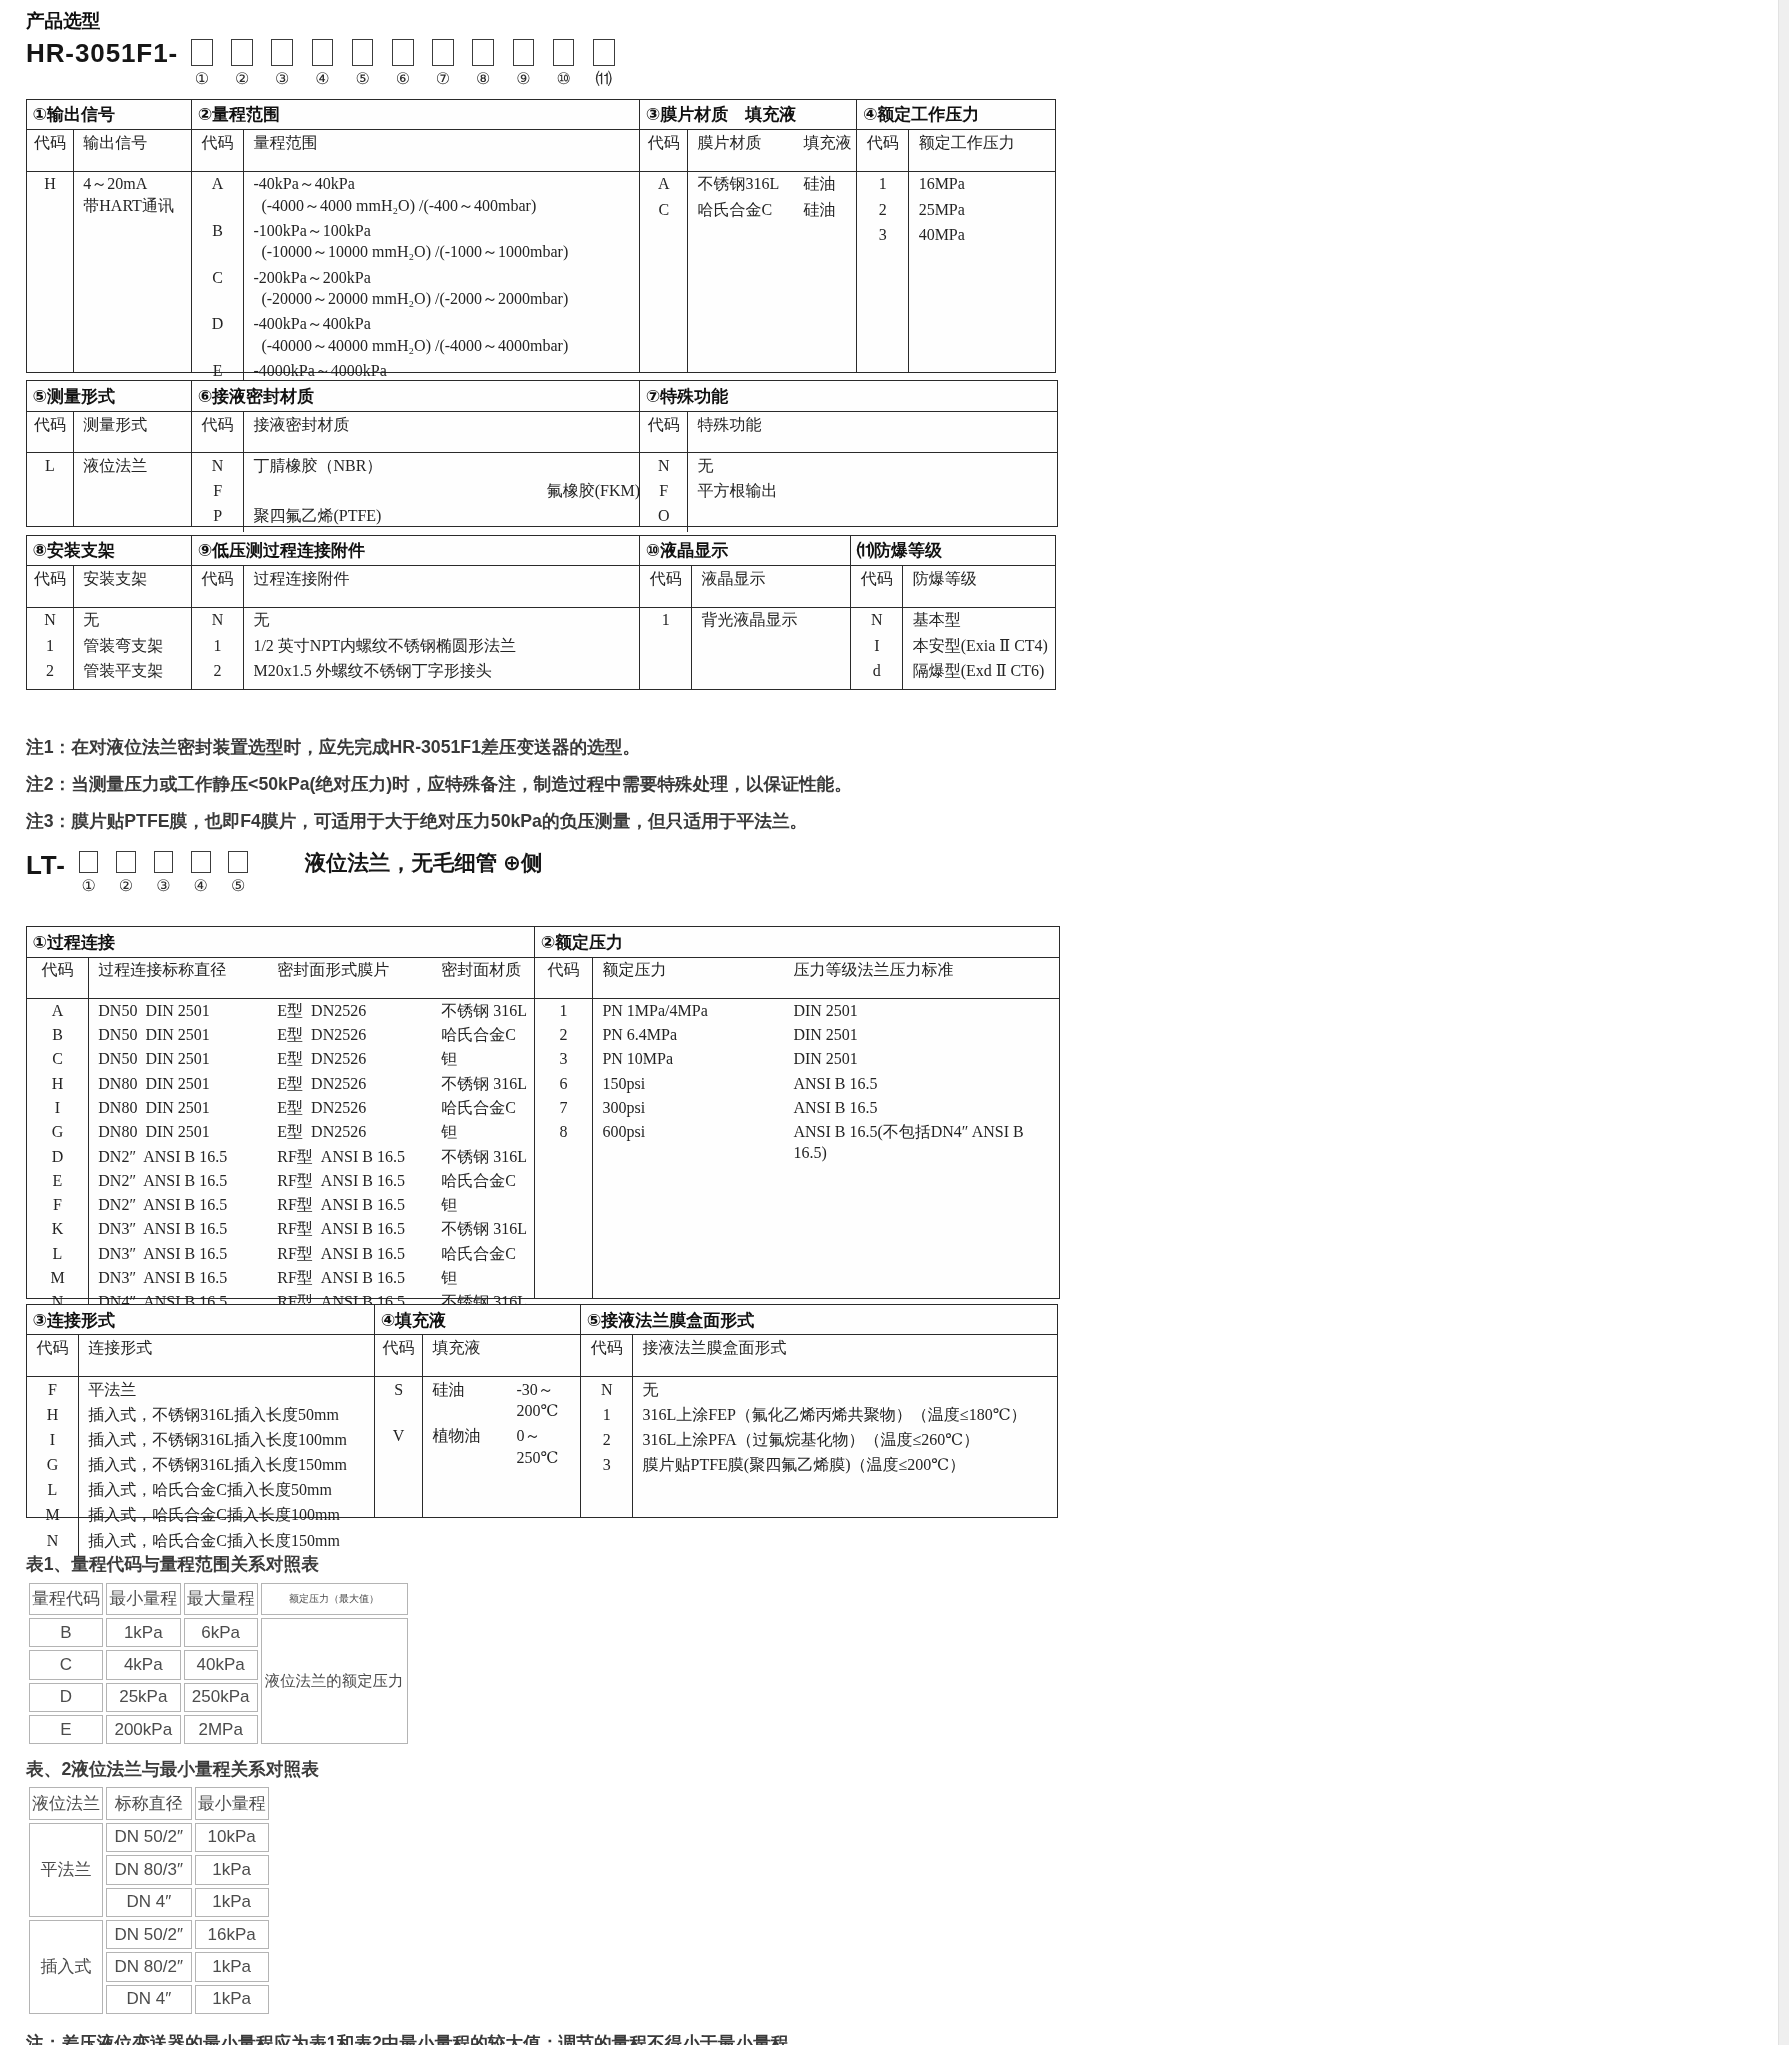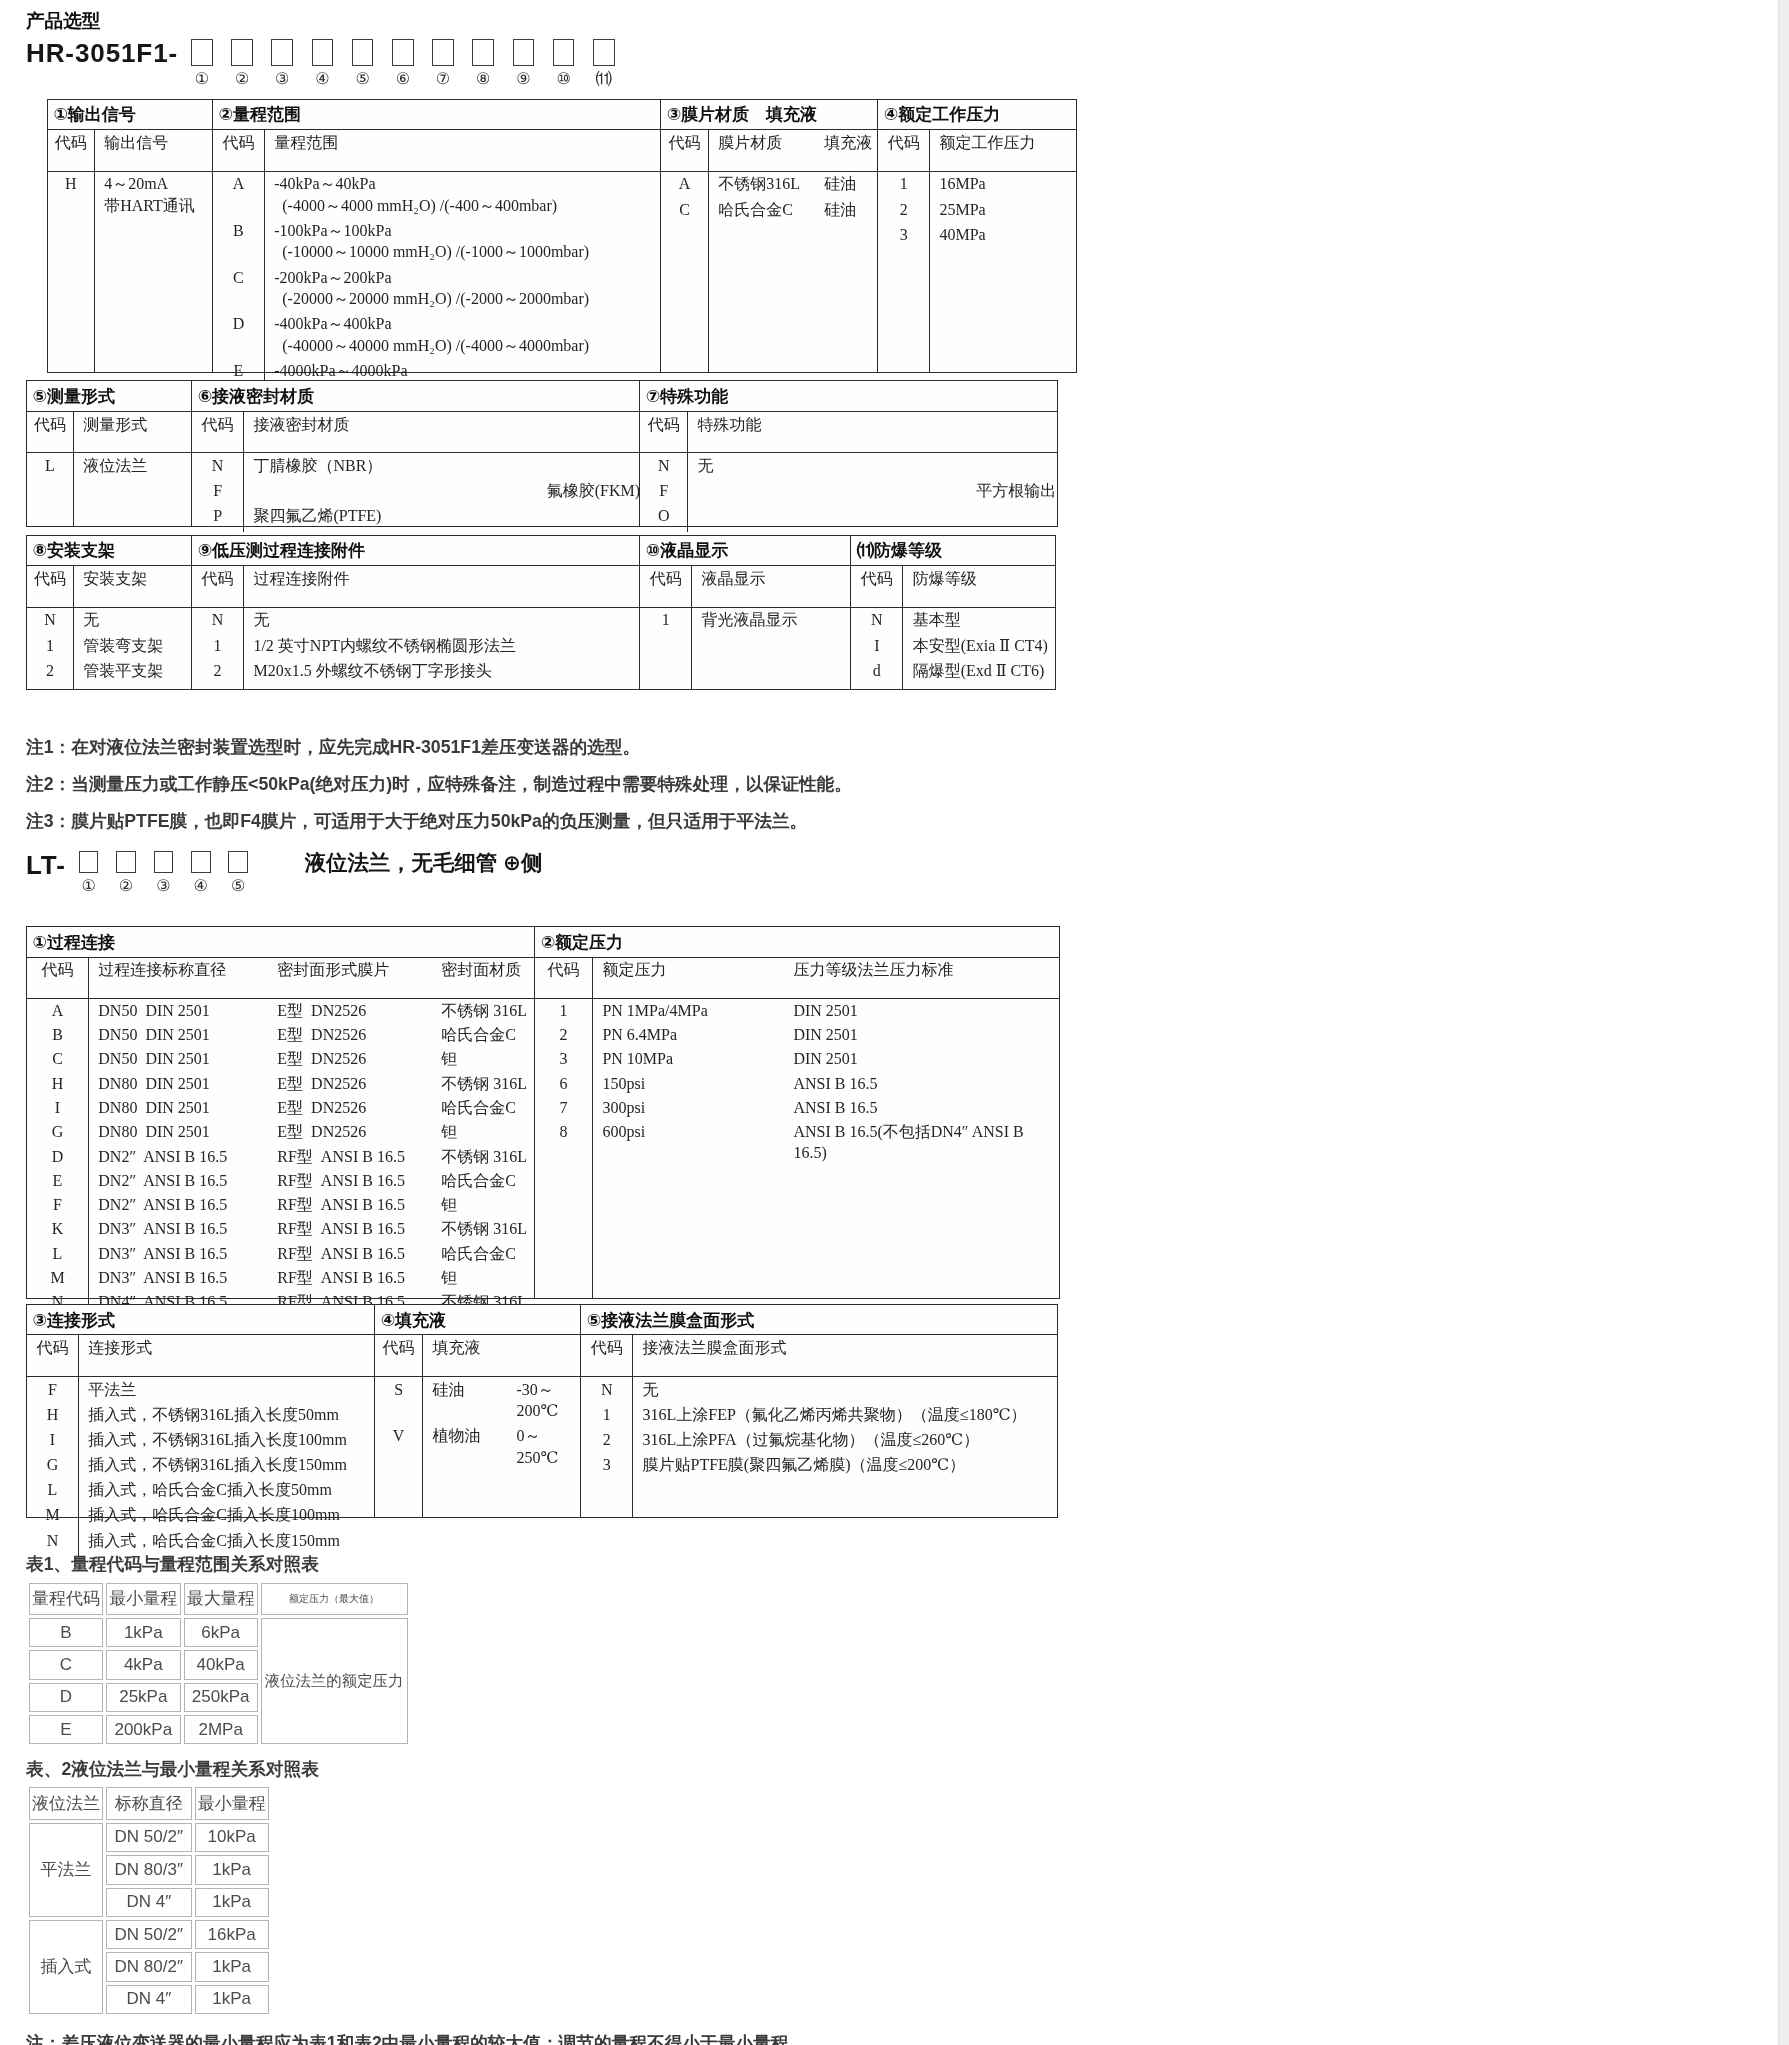--- a/index.html
+++ b/index.html
@@ -17,21 +17,21 @@
   .codebox{border:1.9px solid #3c3c3c;background:#fff;}
   #hr-model .codebox{width:19.6px;height:25px;}
   #hr-model .unit{margin-right:18.6px;}
   #lt-model .codebox{width:17.7px;height:20.5px;}
   #lt-model .unit{margin-right:17.7px;}
   .posnum{font-size:16px;color:#2c2c2c;margin-top:3.7px;line-height:17px;}
   .lt-suffix{font-family:"Liberation Sans","DejaVu Sans",sans-serif;font-weight:bold;
              font-size:21.4px;color:#161616;line-height:24px;margin-left:39px;}
   
   #hr-groups .tgroup{margin-top:7.5px;}
-  #hr-groups .tgroup:first-child{margin-top:12px;justify-content:center;}
+  #hr-groups .tgroup:first-child{margin-top:12px;}
   #lt-groups .tgroup{margin-top:4.7px;}
   #lt-groups .tgroup:first-child{margin-top:32px;}
   .tgroup{display:flex;align-items:stretch;}
   .panel{border:1.9px solid #2a2a2a;display:flex;flex-direction:column;background:#fefefe;
          box-sizing:border-box;margin-left:-1.9px;}
   .panel:first-child{margin-left:0;}
   .p-title{font-family:"Liberation Sans","DejaVu Sans",sans-serif;font-weight:bold;
            font-size:17px;color:#111;padding:3.7px 5.6px 2.8px;border-bottom:1.9px solid #2a2a2a;}
   .prow{display:flex;align-items:stretch;}
   .p-head{border-bottom:0.9px solid #2a2a2a;}
@@ -274,21 +274,21 @@
             <div class="c0" style="width: 48px;">代码</div>
             <div class="cv" style="width: 368px;">特殊功能</div>
           </div>
           <div class="p-body">
             <div class="prow">
               <div class="c0" style="width: 48px;">N</div>
               <div class="cv" style="width: 368px;">无</div>
             </div>
             <div class="prow">
               <div class="c0" style="width: 48px;">F</div>
-              <div class="cv" style="width: 368px; text-align: right;">平方根输出</div>
+              <div class="cv" style="width: 368px;">平方根输出</div>
             </div>
             <div class="prow">
               <div class="c0" style="width: 48px;">O</div>
             </div>
             <div class="prow filler">
               <div class="c0" style="width: 48px;"></div>
             </div>
           </div>
         </div>
       </div>

